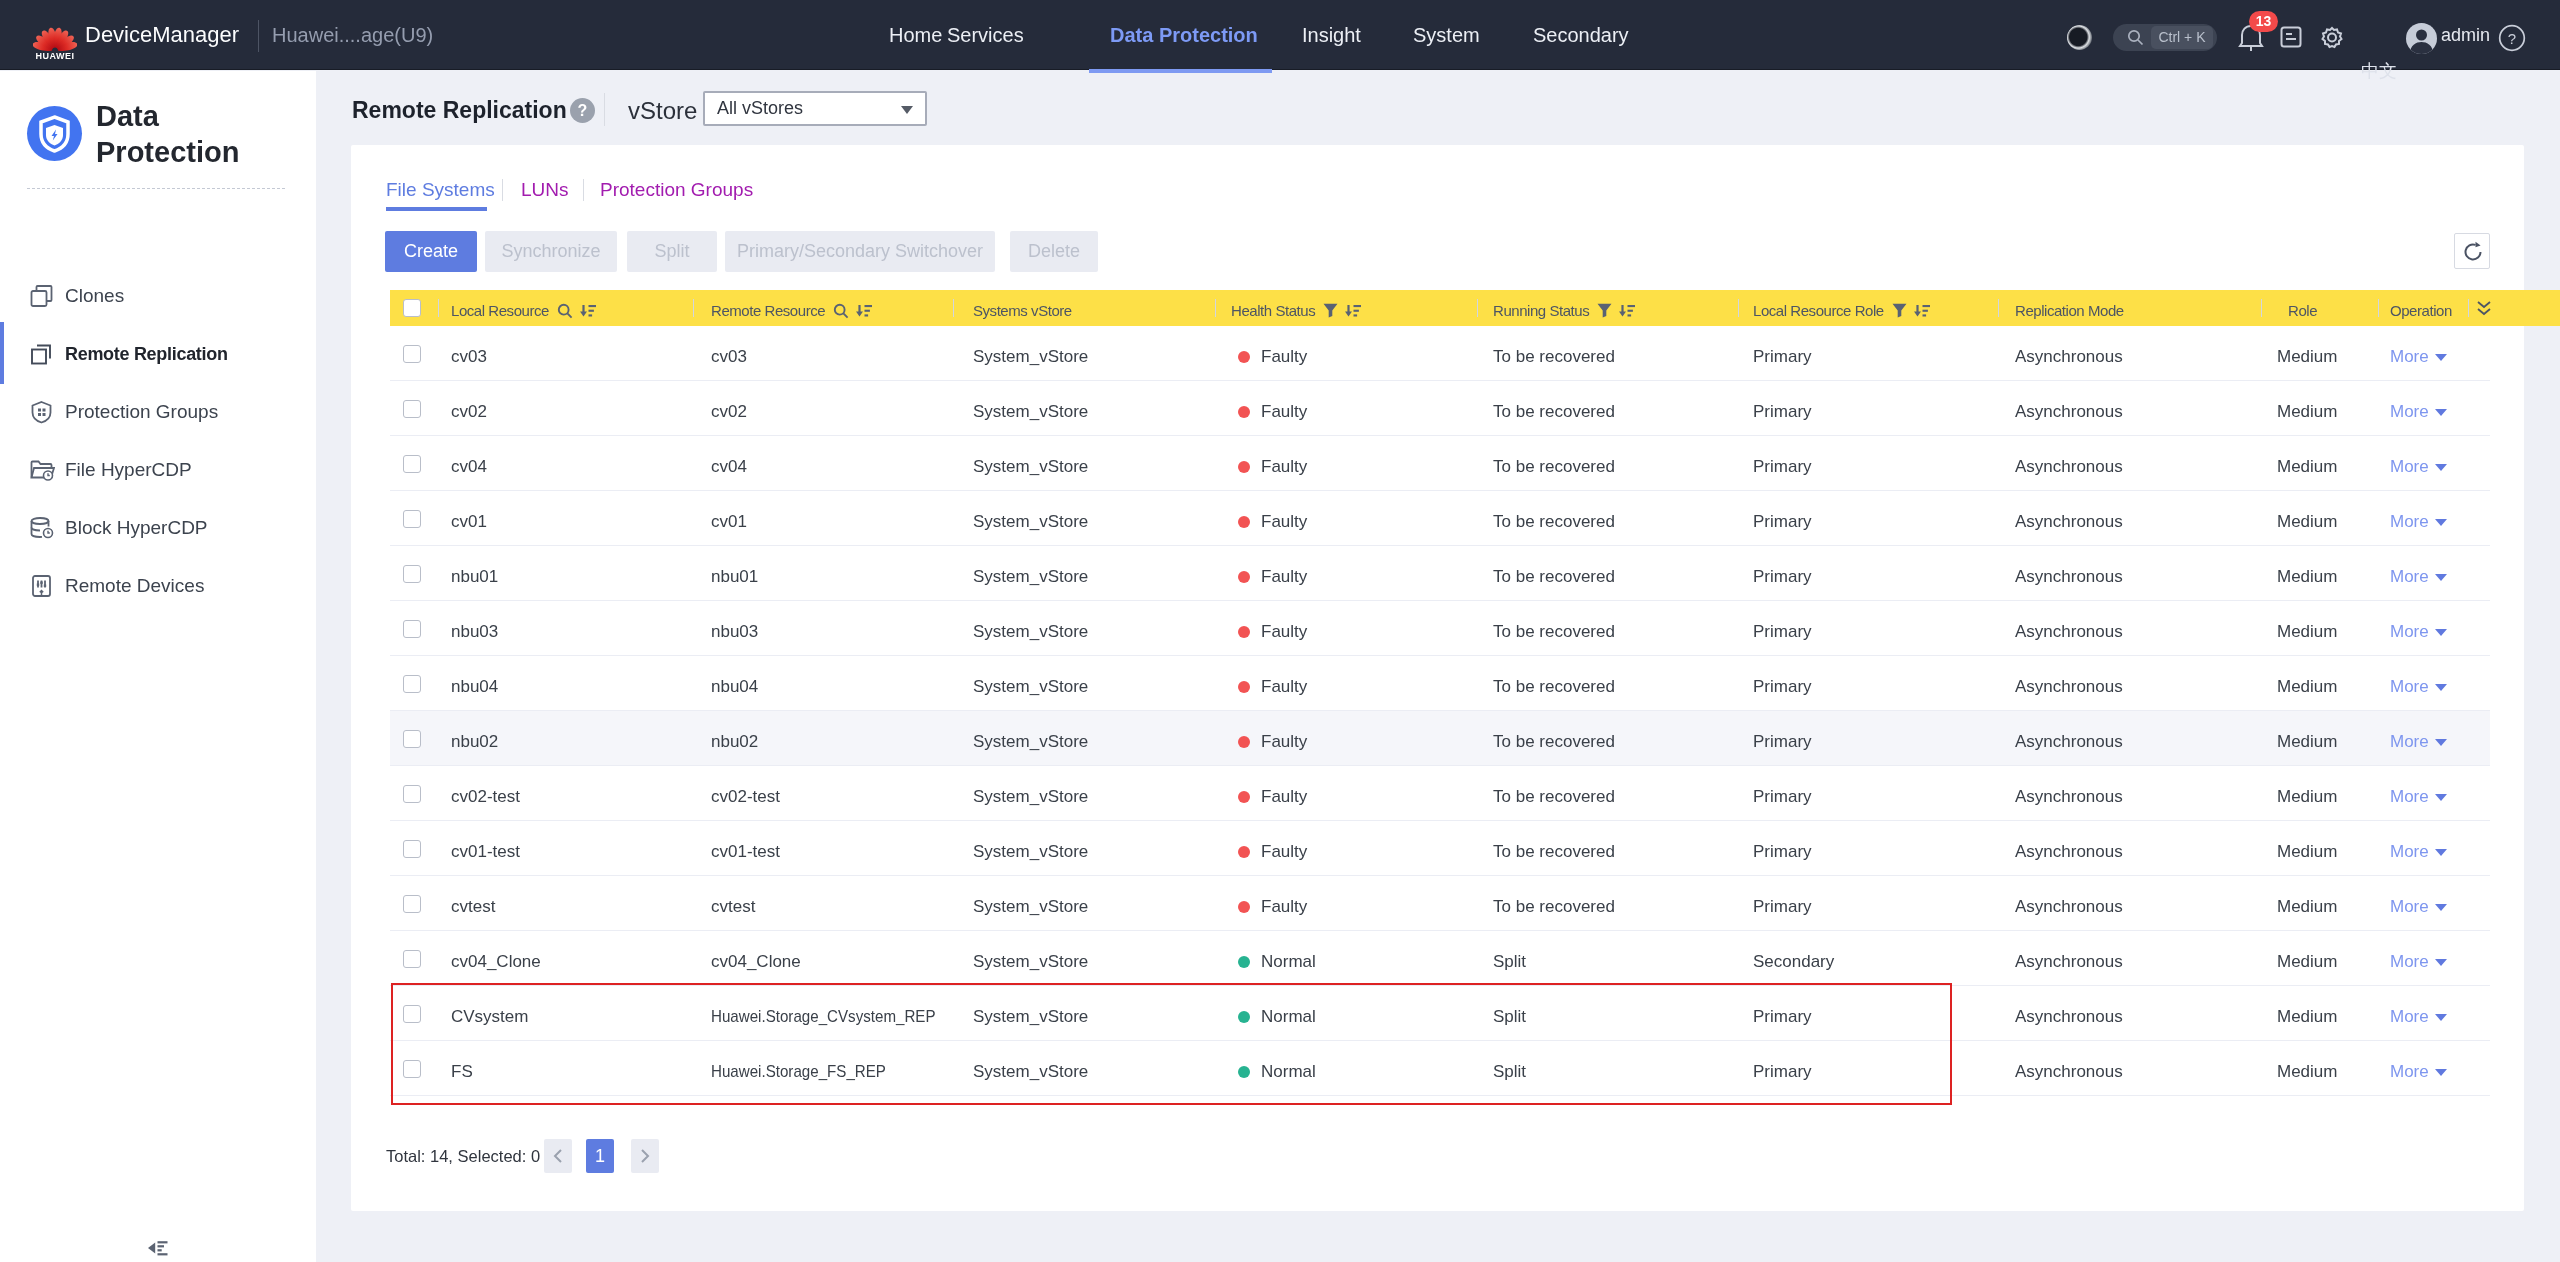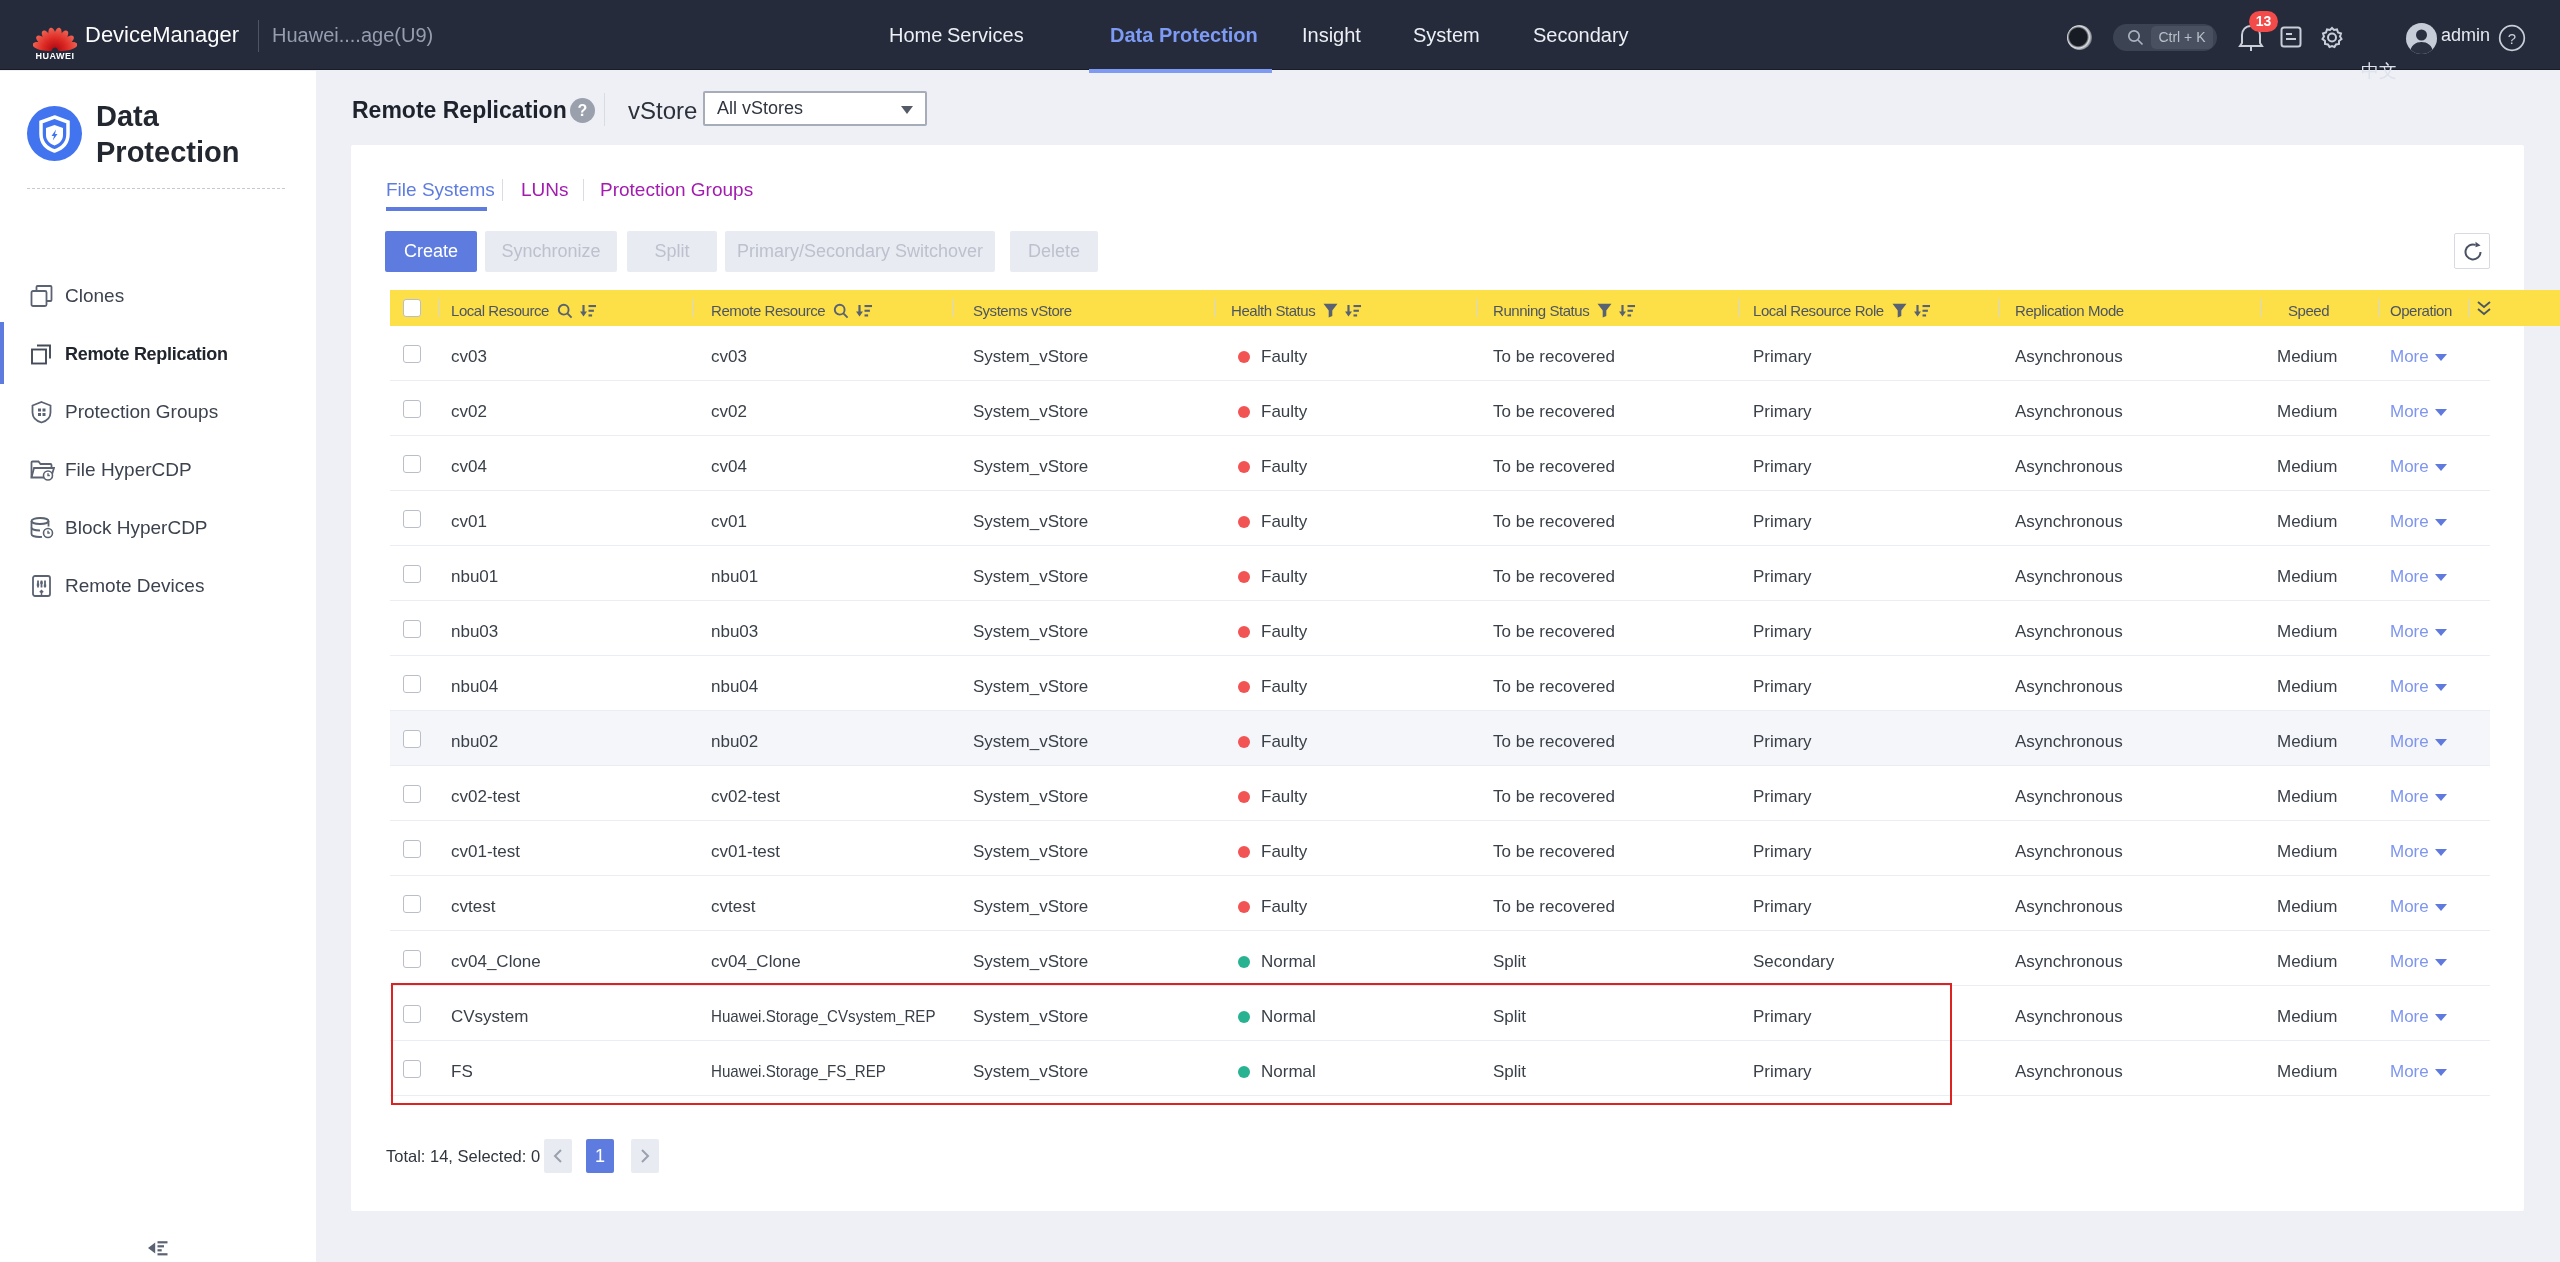--- a/index.html
+++ b/index.html
@@ -312,21 +312,21 @@
         <div class="th" style="left:1363px;">Local Resource Role<svg style="margin:0 0 -2px 8px;" width="15" height="15" viewBox="0 0 15 15">
             <path d="M0.5 0.8 L14.5 0.8 L9.3 7.5 L9.3 13 L5.7 14.4 L5.7 7.5 Z" fill="#596273"></path>
           </svg><svg style="margin:0 0 -3px 6px;" width="17" height="16" viewBox="0 0 17 16">
             <line x1="4.5" y1="2" x2="4.5" y2="9.5" stroke="#596273" stroke-width="2.2"></line>
             <path d="M1 8.5 L8 8.5 L4.5 13.5 Z" fill="#596273"></path>
             <rect x="9.5" y="2" width="7.5" height="2.1" fill="#596273"></rect>
             <rect x="9.5" y="6.7" width="5.4" height="2.1" fill="#596273"></rect>
             <rect x="9.5" y="11.4" width="3.6" height="2.1" fill="#596273"></rect>
           </svg></div>
         <div class="th" style="left:1625px;">Replication Mode</div>
-        <div class="th" style="left:1898px;">Speed</div>
+        <div class="th" style="left:1898px;">Role</div>
         <div class="th" style="left:2000px;">Operation</div>
         <svg class="abs" style="left:2086px;top:10px;" width="16" height="17" viewBox="0 0 16 17">
           <path d="M2 2 L8 7 L14 2 M2 9 L8 14 L14 9" fill="none" stroke="#4d5564" stroke-width="1.8"></path>
         </svg>
       </div>
       <div class="row" style="top:36px;">
         <div class="cb" style="top:19px;"></div>
         <div class="cell" style="left:61px;">cv03</div>
         <div class="cell" style="left:321px;">cv03</div>
         <div class="cell" style="left:583px;">System_vStore</div>

